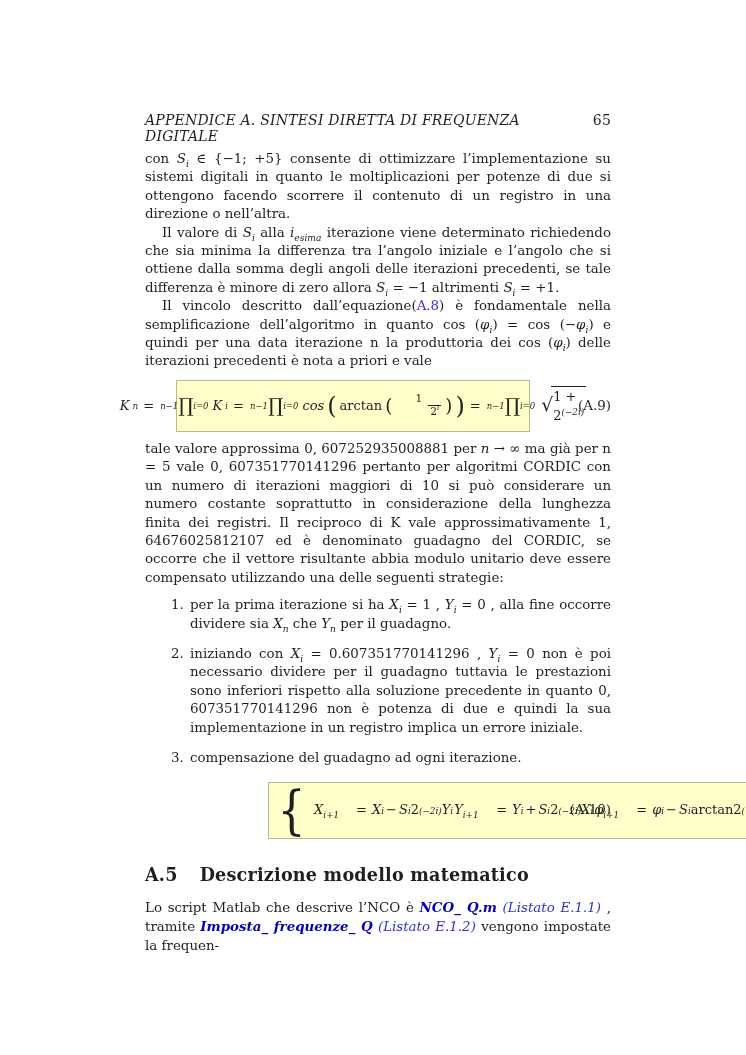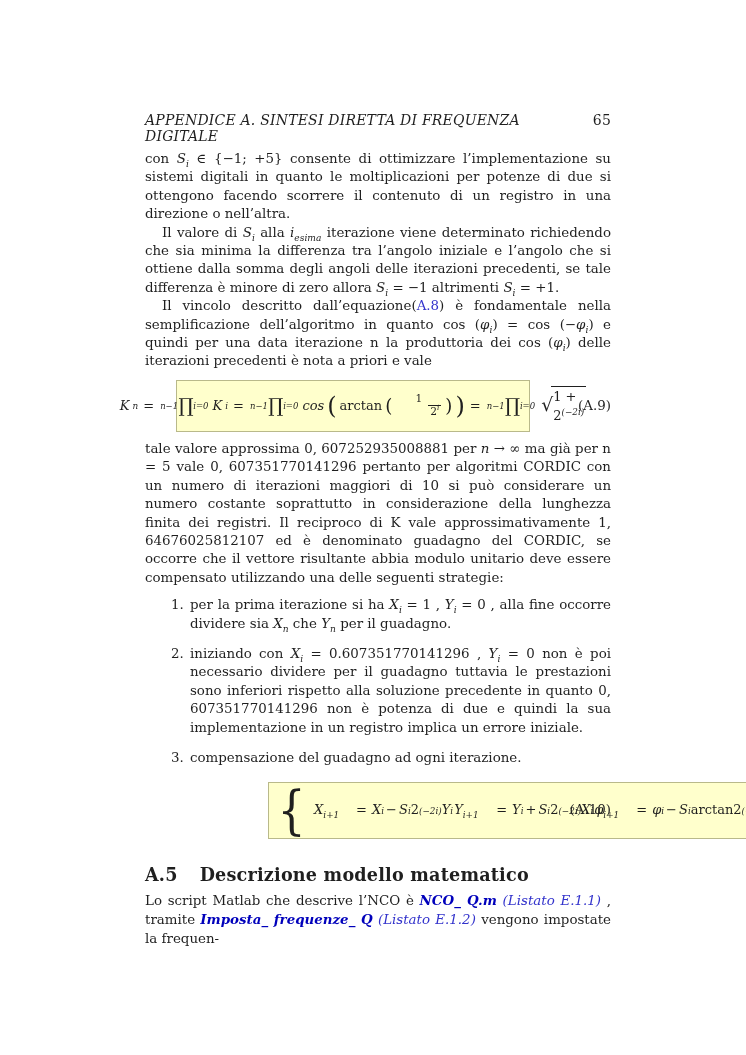--- a/index.html
+++ b/index.html
@@ -17,21 +17,21 @@
     position:absolute;left:145px;top:112px;width:466px;
     display:flex;justify-content:flex-end;align-items:baseline;
     font-style:italic;font-size:14px;letter-spacing:0.2px;
   }
   .running-header .pageno{font-style:normal;margin-left:14px;}
   .content{position:absolute;left:145px;top:150px;width:466px;font-size:13.4px;line-height:18.4px;}
   p.para{text-align:justify;margin:0;}
   p.para.indent{text-indent:17px;}
   p.p4{margin-top:0;}
   p.p5{margin-top:12px;}
-  p.p6{margin-top:6px;}
+  p.p6{margin-top:13px;}
   .run-i{font-style:italic;}
   sub{font-size:0.68em;font-style:italic;line-height:0;}
   sup{font-size:0.68em;line-height:0;}
   .run-link{color:var(--link_blue);}
   .run-linki{color:var(--link_blue);font-style:italic;}
   .run-bilink{color:var(--link_bold_blue);font-style:italic;font-weight:bold;}
   
   .eq-row{position:relative;display:flex;align-items:center;}
   .eq9-row{margin:9px 0 8px 0;min-height:52px;}
   .eq10-row{margin:11px 0 10px 0;min-height:62px;}

